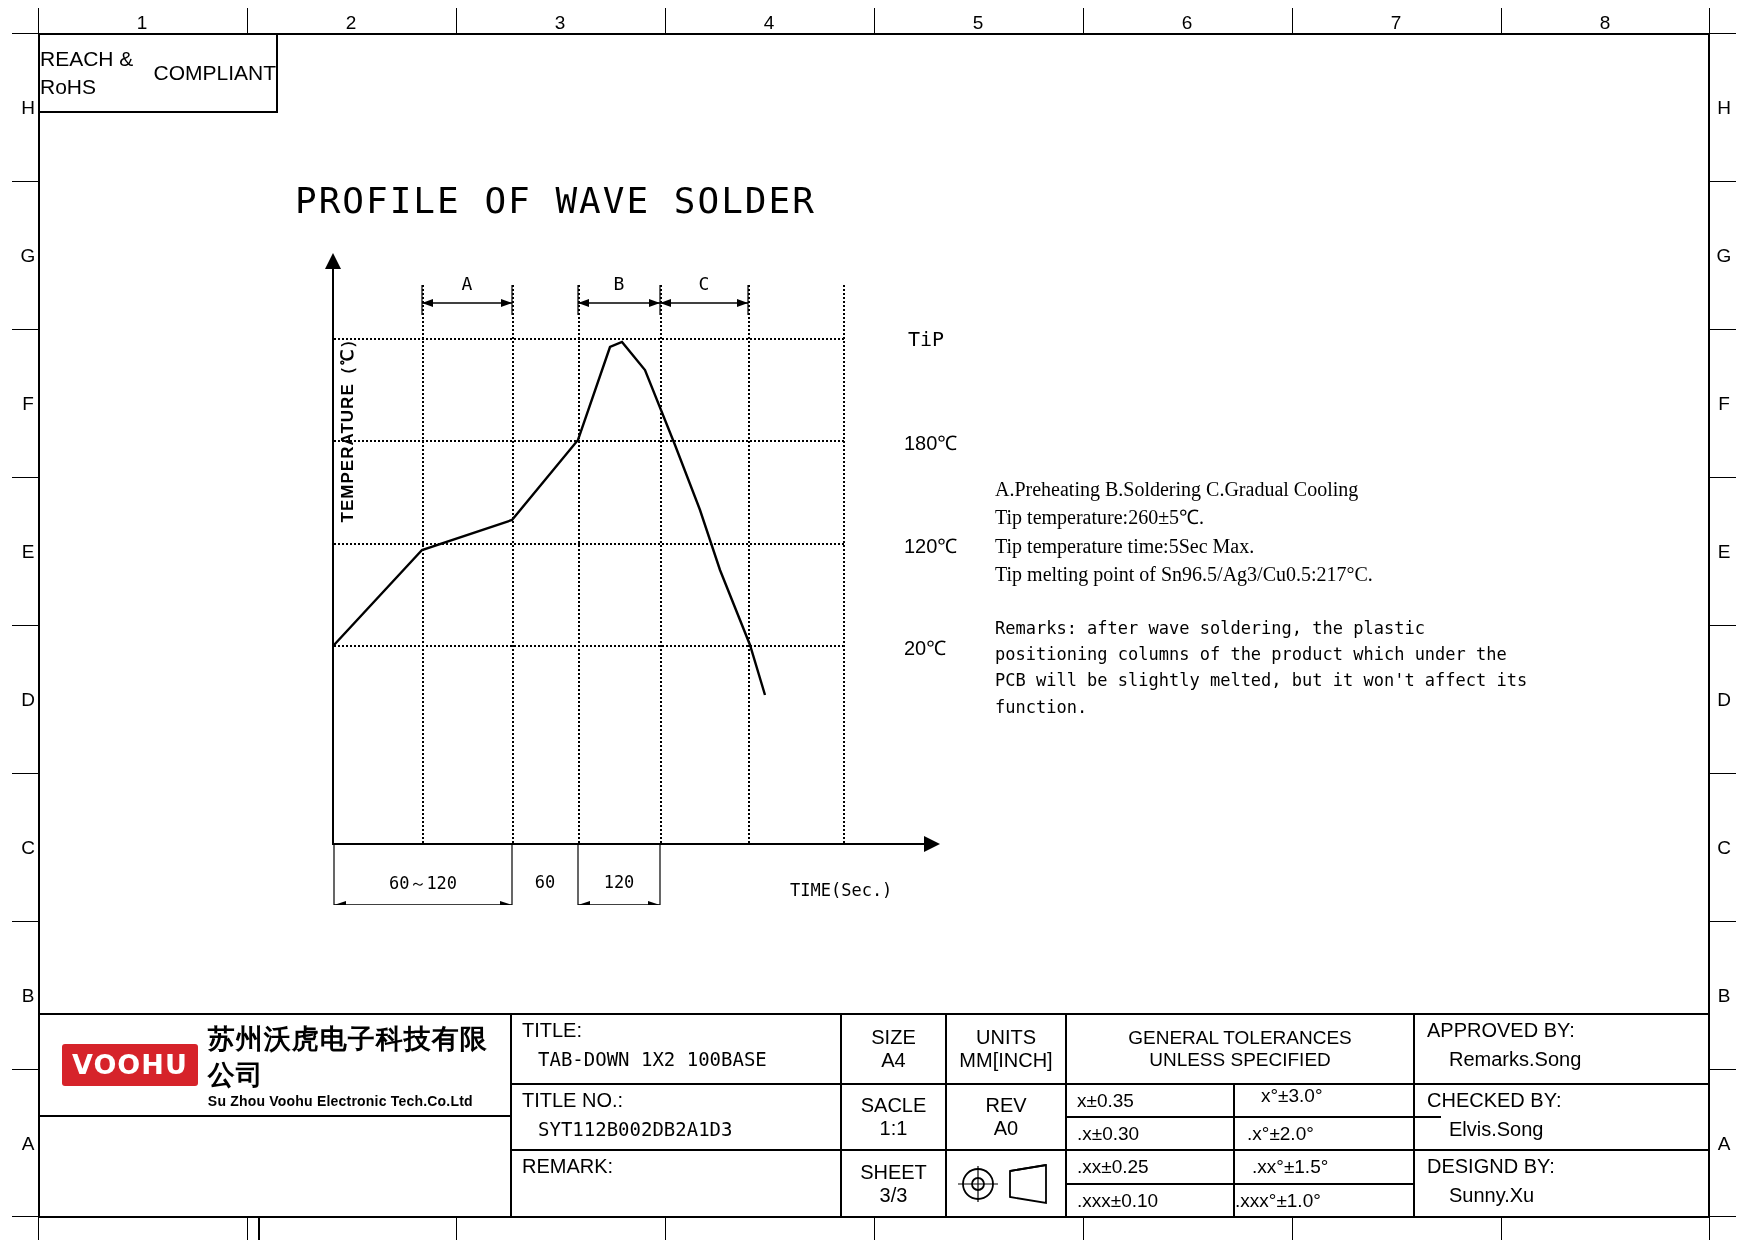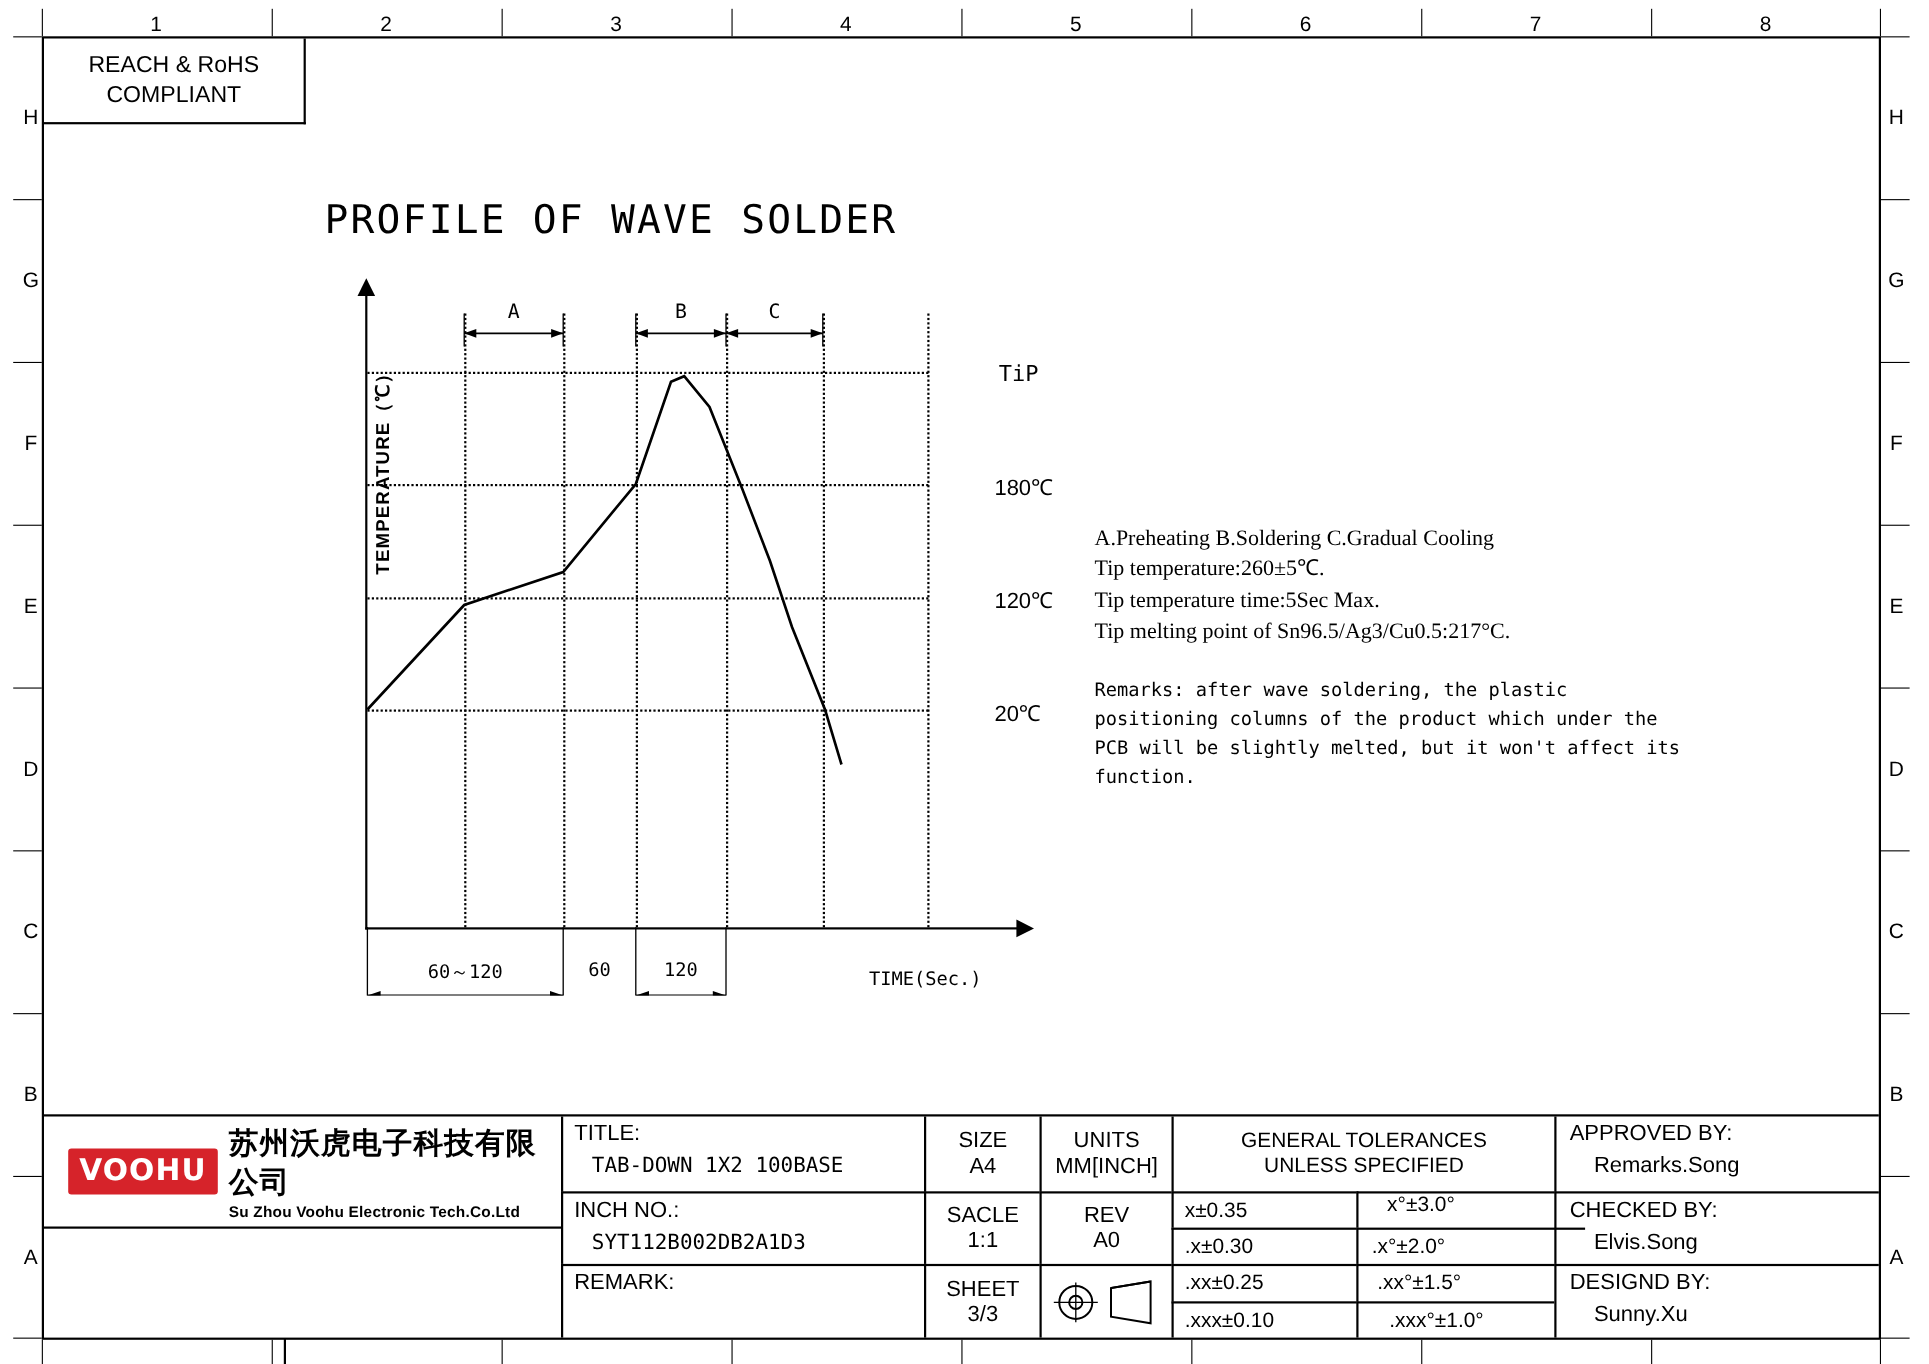--- a/index.html
+++ b/index.html
@@ -17,21 +17,21 @@
 
   .vtick{position:absolute;top:0;width:1px;height:25px;background:#000;}
   .vtickb{position:absolute;top:0;width:1px;height:22px;background:#000;}
   .htick{position:absolute;left:0;height:1px;width:26px;background:#000;}
 
   .colnum{position:absolute;top:4px;font-size:19px;text-align:center;width:40px;}
   .rowlab{position:absolute;left:6px;font-size:19px;width:20px;text-align:center;}
   .rowlabR{position:absolute;left:4px;font-size:19px;width:20px;text-align:center;}
 
   
-  .reach-box{position:absolute;left:40px;top:35px;width:238px;height:78px;border-right:2px solid #000;border-bottom:2px solid #000;box-sizing:border-box;display:flex;flex-direction:column;align-items:center;justify-content:center;font-size:21px;line-height:1.35;}
+  .reach-box{position:absolute;left:40px;top:35px;width:238px;height:78px;border-right:2px solid #000;border-bottom:2px solid #000;box-sizing:border-box;display:flex;flex-direction:row;align-items:center;justify-content:center;font-size:21px;line-height:1.35;}
 
   
   .chart-title{position:absolute;left:295px;top:180px;font-family:"DejaVu Sans Mono",monospace;font-size:36px;letter-spacing:2px;}
 
   
   .graph{position:absolute;left:300px;top:255px;width:640px;height:650px;}
   .yaxis{position:absolute;left:32px;top:10px;width:2px;height:580px;background:#000;}
   .yarrow{position:absolute;left:25px;top:-2px;width:0;height:0;border-left:8px solid transparent;border-right:8px solid transparent;border-bottom:16px solid #000;}
   .xaxis{position:absolute;left:32px;top:588px;width:595px;height:2px;background:#000;}
   .xarrow{position:absolute;left:624px;top:581px;width:0;height:0;border-top:8px solid transparent;border-bottom:8px solid transparent;border-left:16px solid #000;}
@@ -265,21 +265,21 @@
         <div style="position:absolute;left:218px;top:0;width:2px;height:101px;background:#000;"></div>
       </div>
     </div>
 
     <div class="tb-cell bl" style="left:470px;top:0;width:330px;height:68px;padding:4px 0 0 10px;">
       <div class="lbl">TITLE:</div>
       <div class="val" style="margin-top:6px;margin-left:16px;">TAB-DOWN 1X2 100BASE</div>
     </div>
 
     <div class="tb-cell bl bt" style="left:470px;top:68px;width:330px;height:66px;padding:4px 0 0 10px;">
-      <div class="lbl">INCH NO.:</div>
+      <div class="lbl">TITLE NO.:</div>
       <div class="val" style="margin-top:6px;margin-left:16px;">SYT112B002DB2A1D3</div>
     </div>
 
     <div class="tb-cell bl bt" style="left:470px;top:134px;width:330px;height:67px;padding:4px 0 0 10px;">
       <div class="lbl">REMARK:</div>
     </div>
 
     <div class="tb-cell bl col" style="left:800px;top:0;width:105px;height:68px;">
       <div class="lbl">SIZE</div>
       <div class="lbl">A4</div>
@@ -331,21 +331,21 @@
     </div>
     <div class="tb-cell bl bt" style="left:1025px;top:134px;width:168px;height:34px;padding-left:10px;display:flex;align-items:center;">
       <span class="tol-txt">.xx±0.25</span>
     </div>
     <div class="tb-cell bl bt" style="left:1193px;top:134px;width:180px;height:34px;padding-left:17px;display:flex;align-items:center;">
       <span class="tol-txt">.xx°±1.5°</span>
     </div>
     <div class="tb-cell bl bt" style="left:1025px;top:168px;width:168px;height:33px;padding-left:10px;display:flex;align-items:center;">
       <span class="tol-txt">.xxx±0.10</span>
     </div>
-    <div class="tb-cell bl bt" style="left:1193px;top:168px;width:180px;height:33px;padding-left:28px;display:flex;align-items:center;">
+    <div class="tb-cell bl bt" style="left:1193px;top:168px;width:180px;height:33px;padding-left:0;display:flex;align-items:center;">
       <span class="tol-txt">.xxx°±1.0°</span>
     </div>
 
     <div class="tb-cell bl" style="left:1373px;top:0;width:295px;height:68px;padding:4px 0 0 12px;">
       <div class="lbl">APPROVED BY:</div>
       <div class="lbl" style="margin-top:6px;margin-left:22px;">Remarks.Song</div>
     </div>
     <div class="tb-cell bl bt" style="left:1373px;top:68px;width:295px;height:66px;padding:4px 0 0 12px;">
       <div class="lbl">CHECKED BY:</div>
       <div class="lbl" style="margin-top:6px;margin-left:22px;">Elvis.Song</div>

